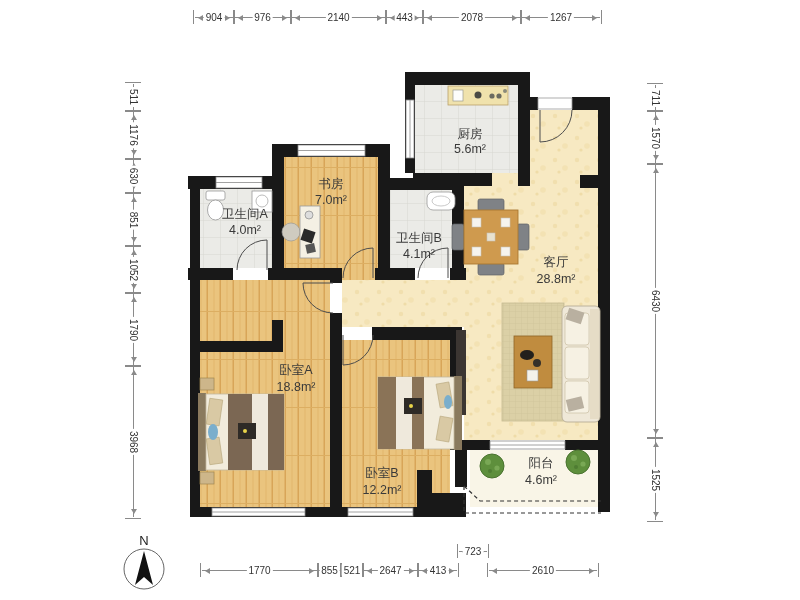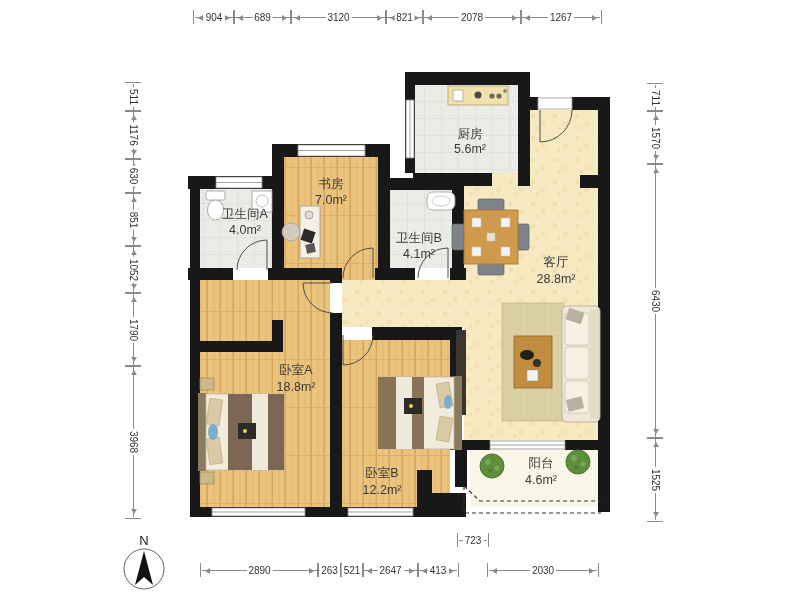--- a/index.html
+++ b/index.html
@@ -287,29 +287,29 @@
       <polygon points="144,551 153,585 144,577 135,585" fill="#111"></polygon>
     </g>
   </svg>
 
   <div class="dim dim-h" style="left:193px;width:40px;top:10px;height:14px">
       <i class="dl"></i>
       <span>904</span>
     </div>
   <div class="dim dim-h" style="left:233px;width:57px;top:10px;height:14px">
       <i class="dl"></i>
-      <span>689</span>
+      <span>976</span>
     </div>
   <div class="dim dim-h" style="left:290px;width:95px;top:10px;height:14px">
       <i class="dl"></i>
-      <span>3120</span>
+      <span>2140</span>
     </div>
   <div class="dim dim-h" style="left:385px;width:37px;top:10px;height:14px">
       <i class="dl"></i>
-      <span>821</span>
+      <span>443</span>
     </div>
   <div class="dim dim-h" style="left:422px;width:98px;top:10px;height:14px">
       <i class="dl"></i>
       <span>2078</span>
     </div>
   <div class="dim dim-h" style="left:520px;width:80px;top:10px;height:14px">
       <i class="dl"></i>
       <span>1267</span>
     </div>
 
@@ -354,40 +354,40 @@
       <i class="dl"></i>
       <span>6430</span>
     </div>
   <div class="dim dim-v" style="left:647px;width:16px;top:437px;height:83px">
       <i class="dl"></i>
       <span>1525</span>
     </div>
 
   <div class="dim dim-h" style="left:200px;width:117px;top:563px;height:14px">
       <i class="dl"></i>
-      <span>2890</span>
+      <span>1770</span>
     </div>
   <div class="dim dim-h" style="left:317px;width:23px;top:563px;height:14px">
       <i class="dl"></i>
-      <span>263</span>
+      <span>855</span>
     </div>
   <div class="dim dim-h" style="left:340px;width:22px;top:563px;height:14px">
       <i class="dl"></i>
       <span>521</span>
     </div>
   <div class="dim dim-h" style="left:362px;width:55px;top:563px;height:14px">
       <i class="dl"></i>
       <span>2647</span>
     </div>
   <div class="dim dim-h" style="left:417px;width:40px;top:563px;height:14px">
       <i class="dl"></i>
       <span>413</span>
     </div>
-  <div class="dim dim-h" style="left:457px;width:30px;top:533px;height:14px">
+  <div class="dim dim-h" style="left:457px;width:30px;top:544px;height:14px">
       <i class="dl"></i>
       <span>723</span>
     </div>
   <div class="dim dim-h" style="left:487px;width:110px;top:563px;height:14px">
       <i class="dl"></i>
-      <span>2030</span>
+      <span>2610</span>
     </div>
 
 </div>
 
 </body></html>

